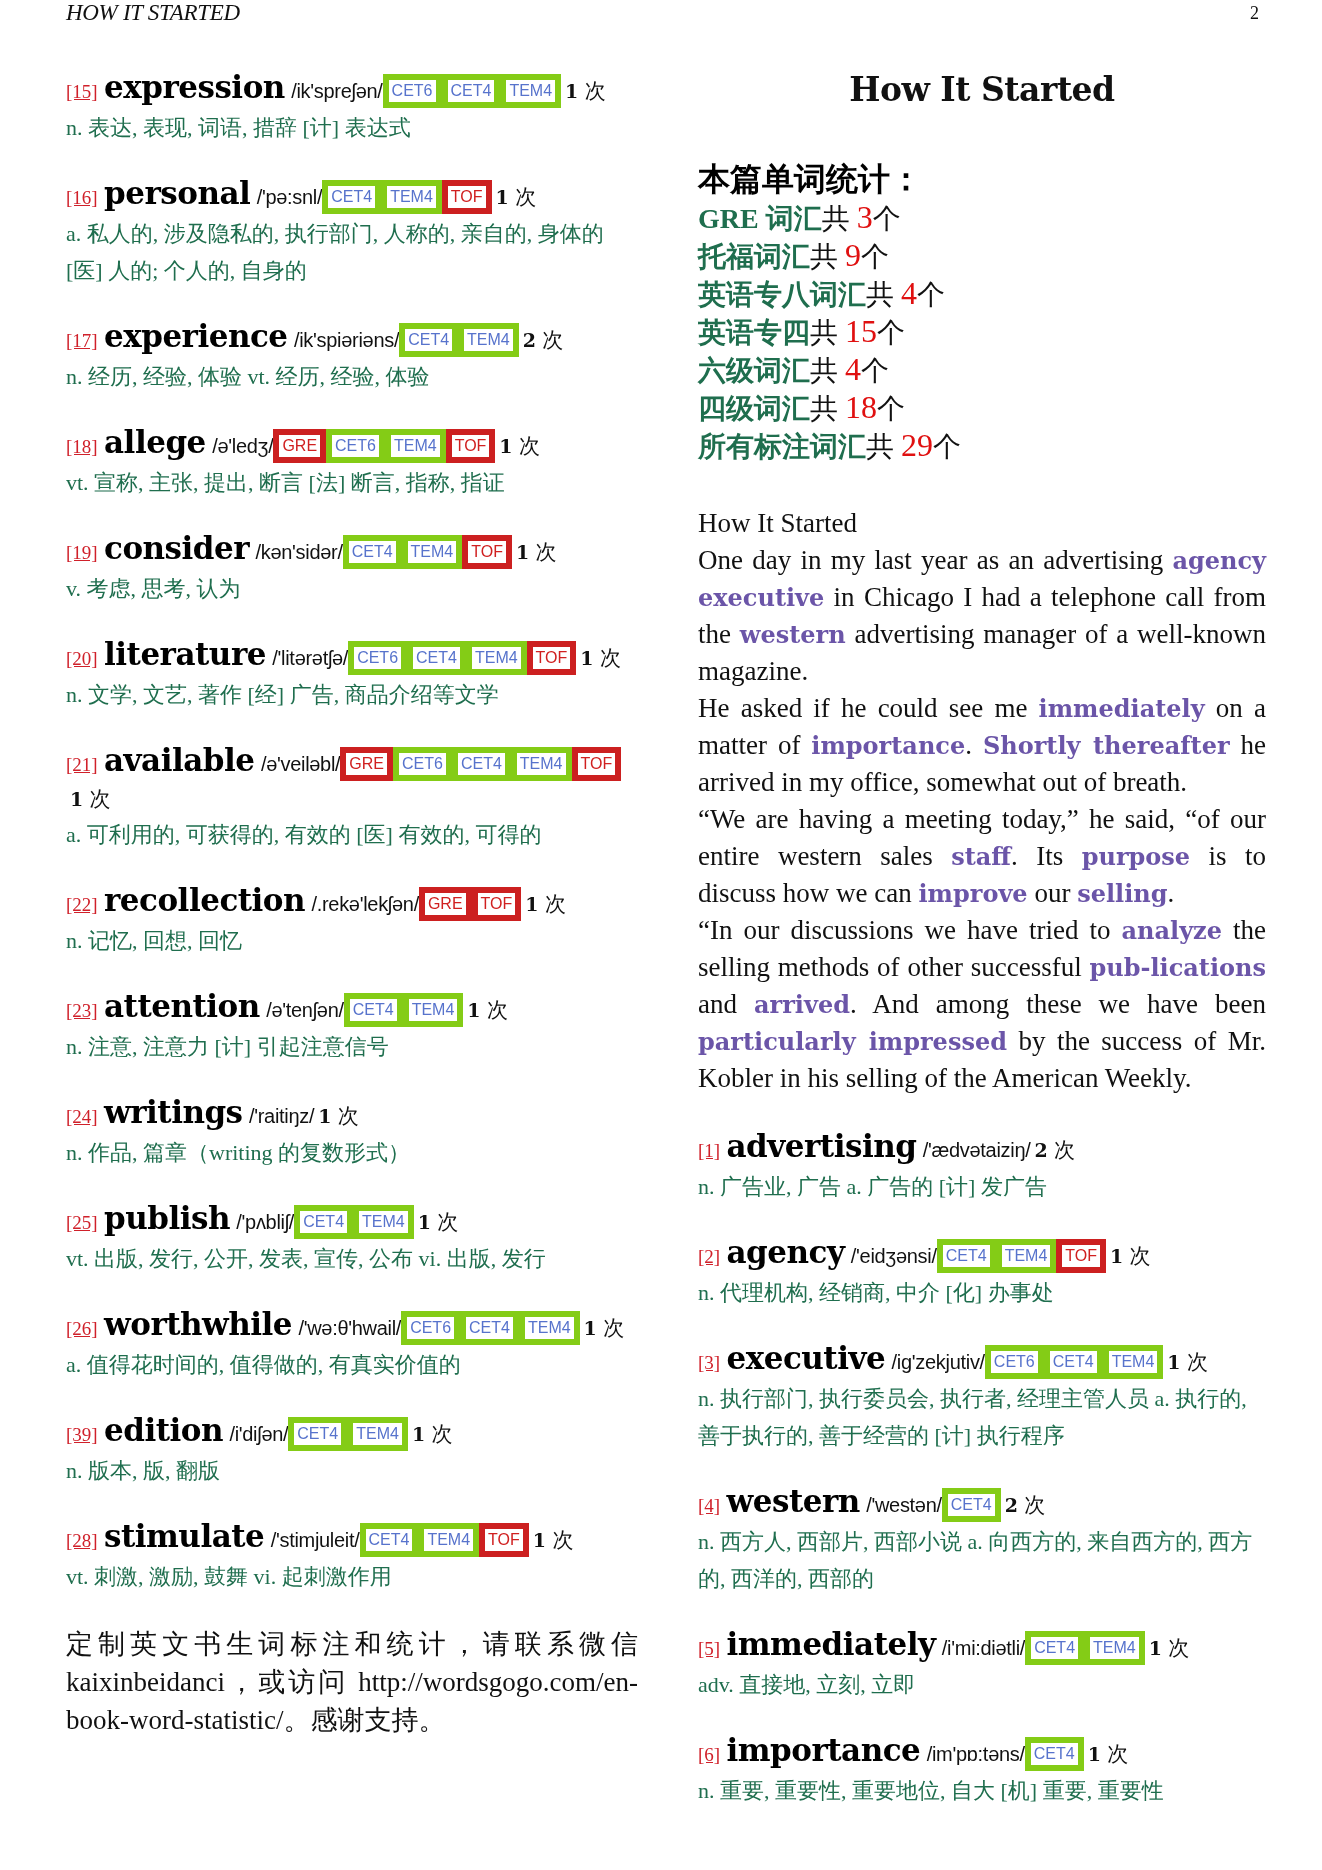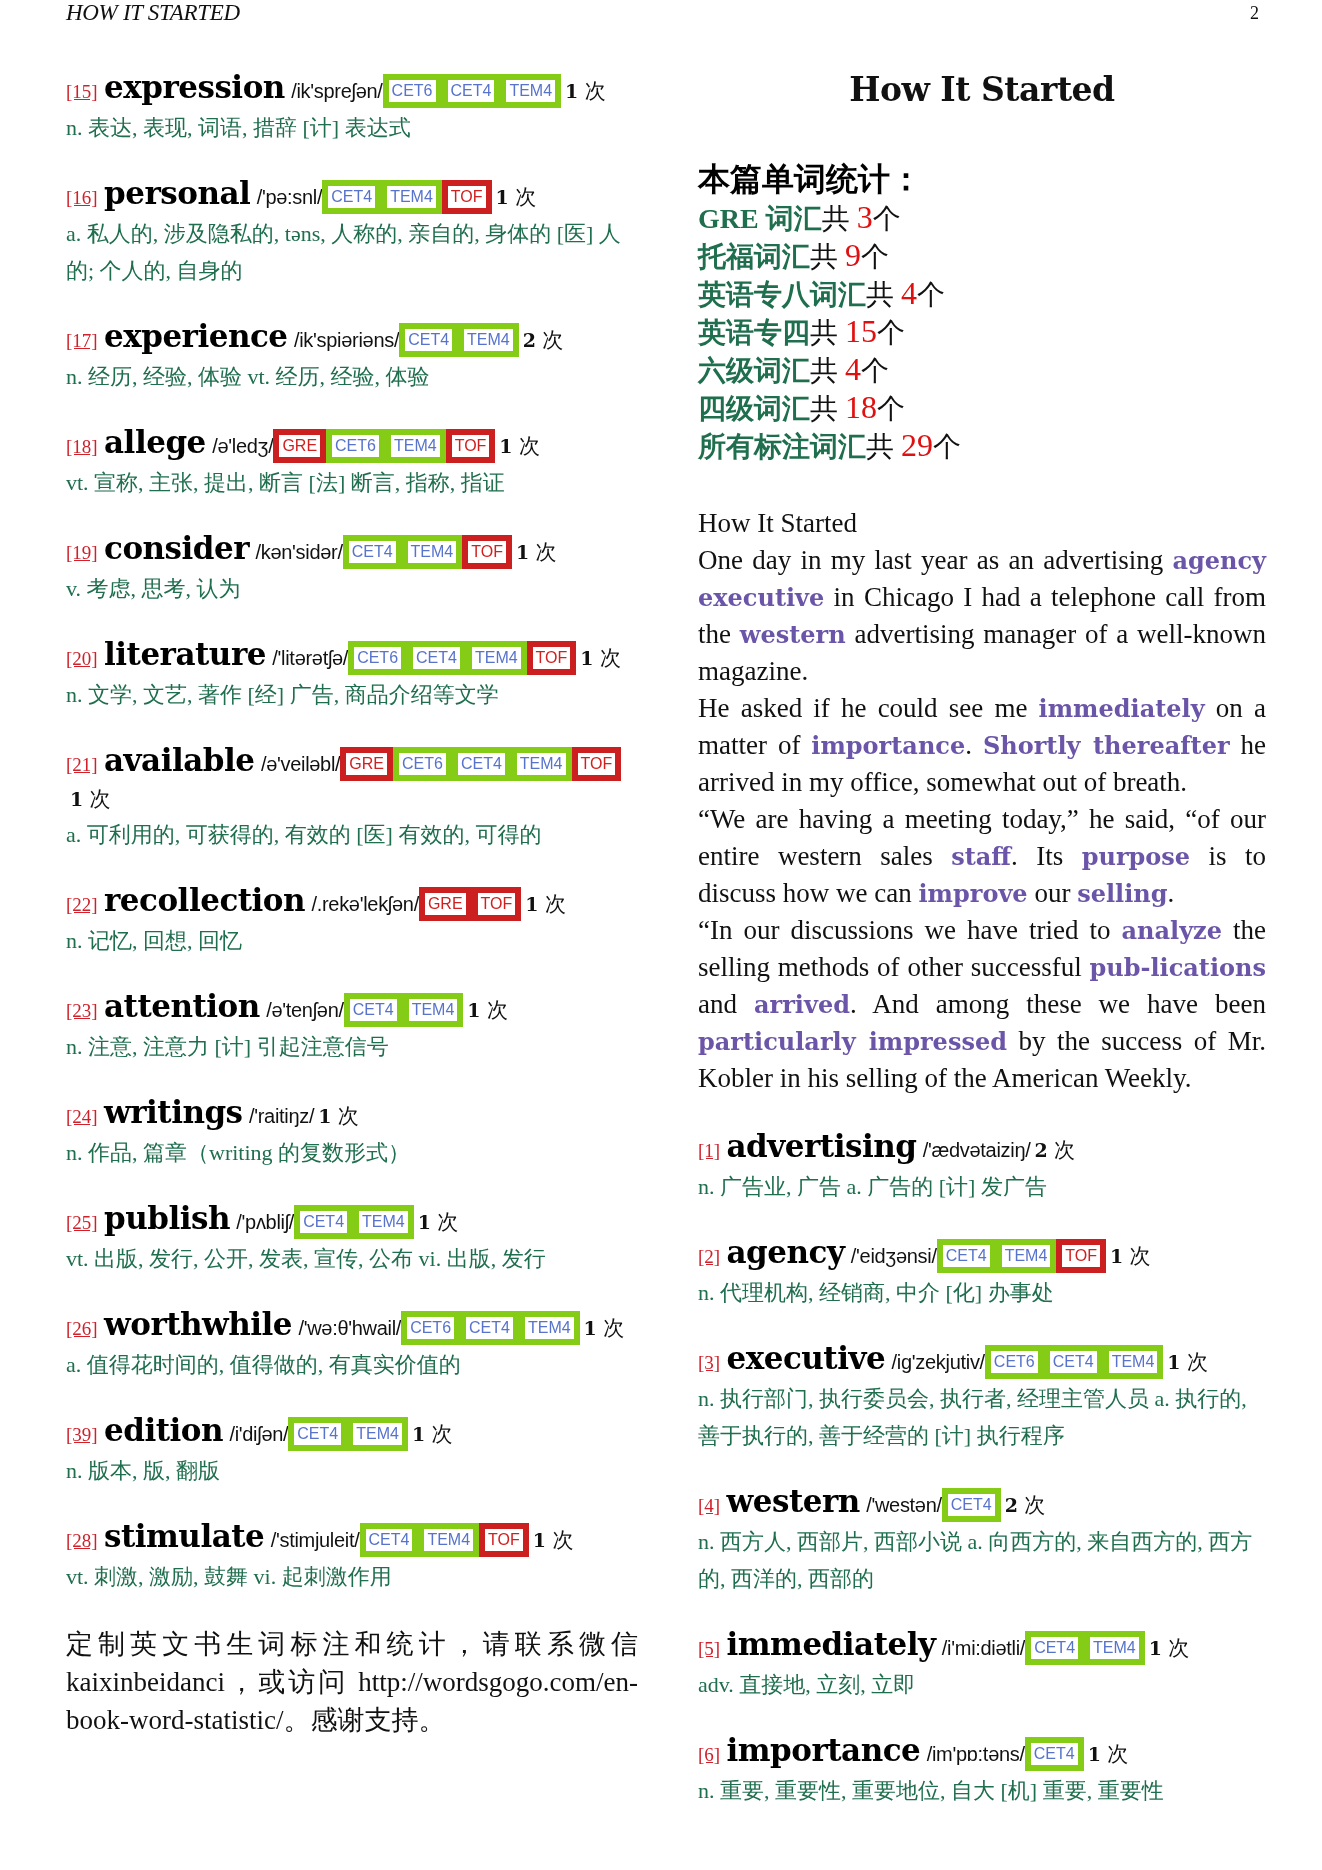--- a/index.html
+++ b/index.html
@@ -41,21 +41,21 @@
 <div class="page-num">2</div>
 
 <div class="col-left">
   <div id="left-entries">
       <div class="entry">
         <div class="entry-head"><span class="idx">[15]</span> <span class="word">expression</span> <span class="ipa">/ik'spreʃən/</span><span class="badge">CET6</span><span class="badge">CET4</span><span class="badge">TEM4</span><span class="count">1</span> <span class="ci">次</span></div>
         <div class="def">n. 表达, 表现, 词语, 措辞 [计] 表达式</div>
       </div>
       <div class="entry">
         <div class="entry-head"><span class="idx">[16]</span> <span class="word">personal</span> <span class="ipa">/'pə:snl/</span><span class="badge">CET4</span><span class="badge">TEM4</span><span class="badge red">TOF</span><span class="count">1</span> <span class="ci">次</span></div>
-        <div class="def">a. 私人的, 涉及隐私的, təns, 人称的, 亲自的, 身体的 [医] 人的; 个人的, 自身的</div>
+        <div class="def">a. 私人的, 涉及隐私的, 执行部门, 人称的, 亲自的, 身体的 [医] 人的; 个人的, 自身的</div>
       </div>
       <div class="entry">
         <div class="entry-head"><span class="idx">[17]</span> <span class="word">experience</span> <span class="ipa">/ik'spiəriəns/</span><span class="badge">CET4</span><span class="badge">TEM4</span><span class="count">2</span> <span class="ci">次</span></div>
         <div class="def">n. 经历, 经验, 体验 vt. 经历, 经验, 体验</div>
       </div>
       <div class="entry">
         <div class="entry-head"><span class="idx">[18]</span> <span class="word">allege</span> <span class="ipa">/ə'ledʒ/</span><span class="badge red">GRE</span><span class="badge">CET6</span><span class="badge">TEM4</span><span class="badge red">TOF</span><span class="count">1</span> <span class="ci">次</span></div>
         <div class="def">vt. 宣称, 主张, 提出, 断言 [法] 断言, 指称, 指证</div>
       </div>
       <div class="entry">

